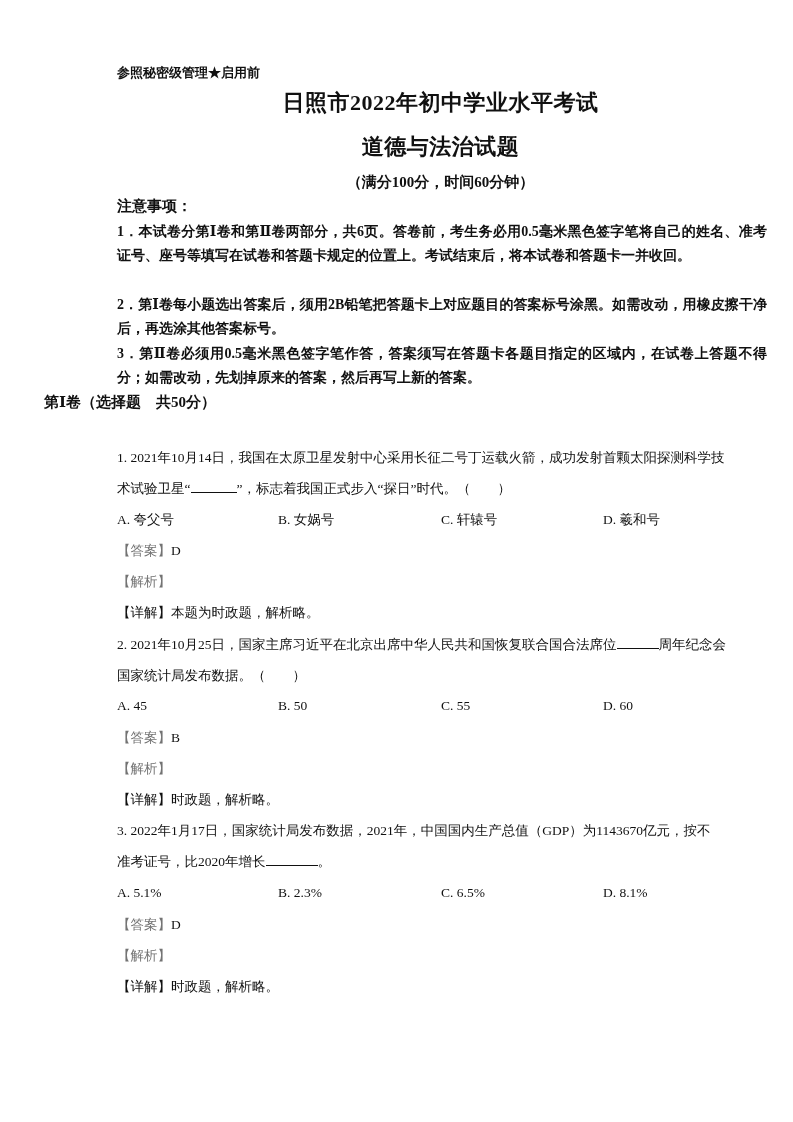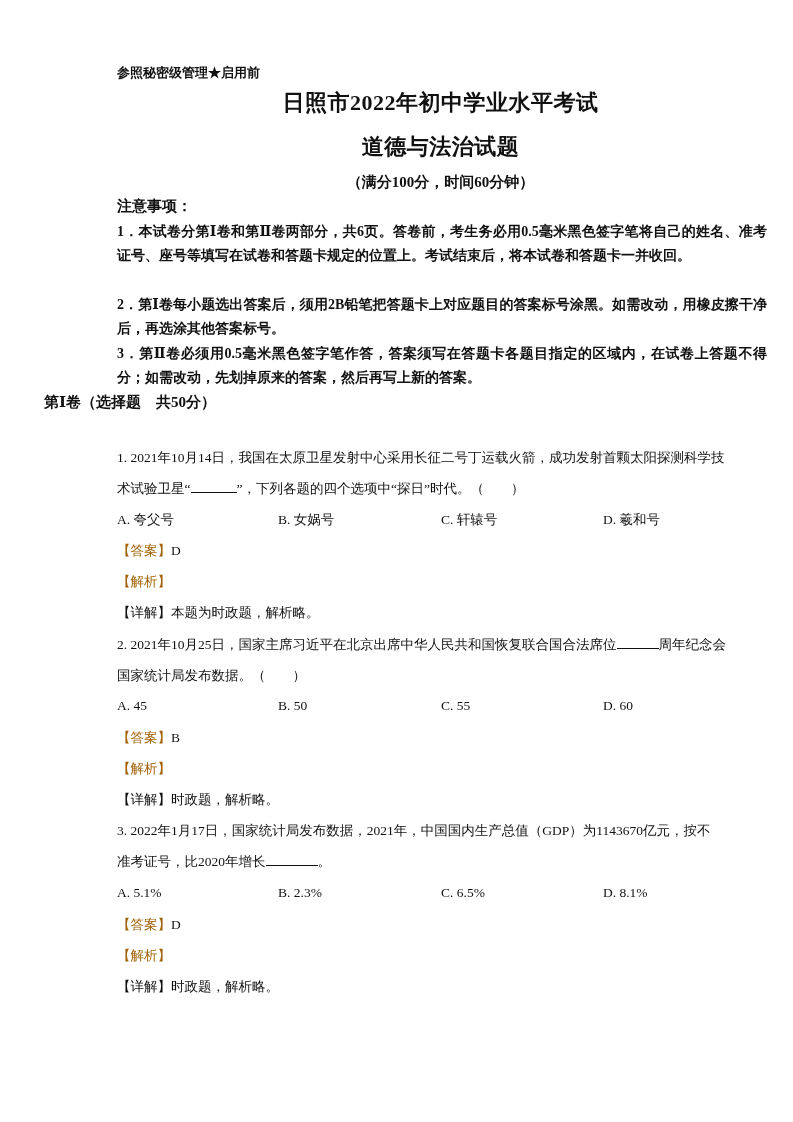--- a/index.html
+++ b/index.html
@@ -19,21 +19,21 @@
   .note1 { top: 220px; }
   .note2 { top: 293px; }
   .note3 { top: 342px; }
 
   .section-head { left: 0; width: 793px; text-align: left; top: 393px; font-size: 15px; font-weight: bold; }
   .part-head { left: 73px; top: 418px; font-size: 15.5px; font-weight: bold; }
 
   .qline { left: 73px; font-size: 13.5px; }
   .blank { display: inline-block; border-bottom: 1px solid #111; height: 12px; vertical-align: baseline; }
   .opt { font-size: 13.5px; }
-  .label-blue { color: #a16207; }
+  .label-blue { color: #737373; }
   .detail { font-size: 13.5px; }
 
   .footer { left: 0; width: 793px; text-align: center; top: 1070px; font-size: 14.5px; color: #555; }
 </style>
 </head>
 <body>
 
 <div class="page serif">
 
   <div class="abs classified">参照秘密级管理★启用前</div>
@@ -44,21 +44,21 @@
   <div class="abs notes-head">注意事项：</div>
   <div class="abs note note1">1．本试卷分第Ⅰ卷和第Ⅱ卷两部分，共6页。答卷前，考生务必用0.5毫米黑色签字笔将自己的姓名、准考证号、座号等填写在试卷和答题卡规定的位置上。考试结束后，将本试卷和答题卡一并收回。</div>
   <div class="abs note note2">2．第Ⅰ卷每小题选出答案后，须用2B铅笔把答题卡上对应题目的答案标号涂黑。如需改动，用橡皮擦干净后，再选涂其他答案标号。</div>
   <div class="abs note note3">3．第Ⅱ卷必须用0.5毫米黑色签字笔作答，答案须写在答题卡各题目指定的区域内，在试卷上答题不得分；如需改动，先划掉原来的答案，然后再写上新的答案。</div>
 
   <div class="abs section-head">第Ⅰ卷（选择题　共50分）</div>
 
   <div>
     <div class="abs qline" style="top:449px;">1. 2021年10月14日，我国在太原卫星发射中心采用长征二号丁运载火箭，成功发射首颗太阳探测科学技</div>
     <div class="abs qline" style="top:480px;">
-      <span>术试验卫星“</span><span class="blank" style="width:46px;"></span><span>”，下列各题的四个选项中“探日”时代。（　　）</span>
+      <span>术试验卫星“</span><span class="blank" style="width:46px;"></span><span>”，标志着我国正式步入“探日”时代。（　　）</span>
     </div>
     <div class="abs opt" style="left:73px;top:511px;">A.  夸父号</div>
     <div class="abs opt" style="left:234px;top:511px;">B.  女娲号</div>
     <div class="abs opt" style="left:397px;top:511px;">C.  轩辕号</div>
     <div class="abs opt" style="left:559px;top:511px;">D.  羲和号</div>
     <div class="abs detail" style="left:73px;top:542px;">
       <span class="label-blue">【答案】</span><span>D</span>
     </div>
     <div class="abs detail label-blue" style="left:73px;top:573px;">【解析】</div>
     <div class="abs detail" style="left:73px;top:604px;">

